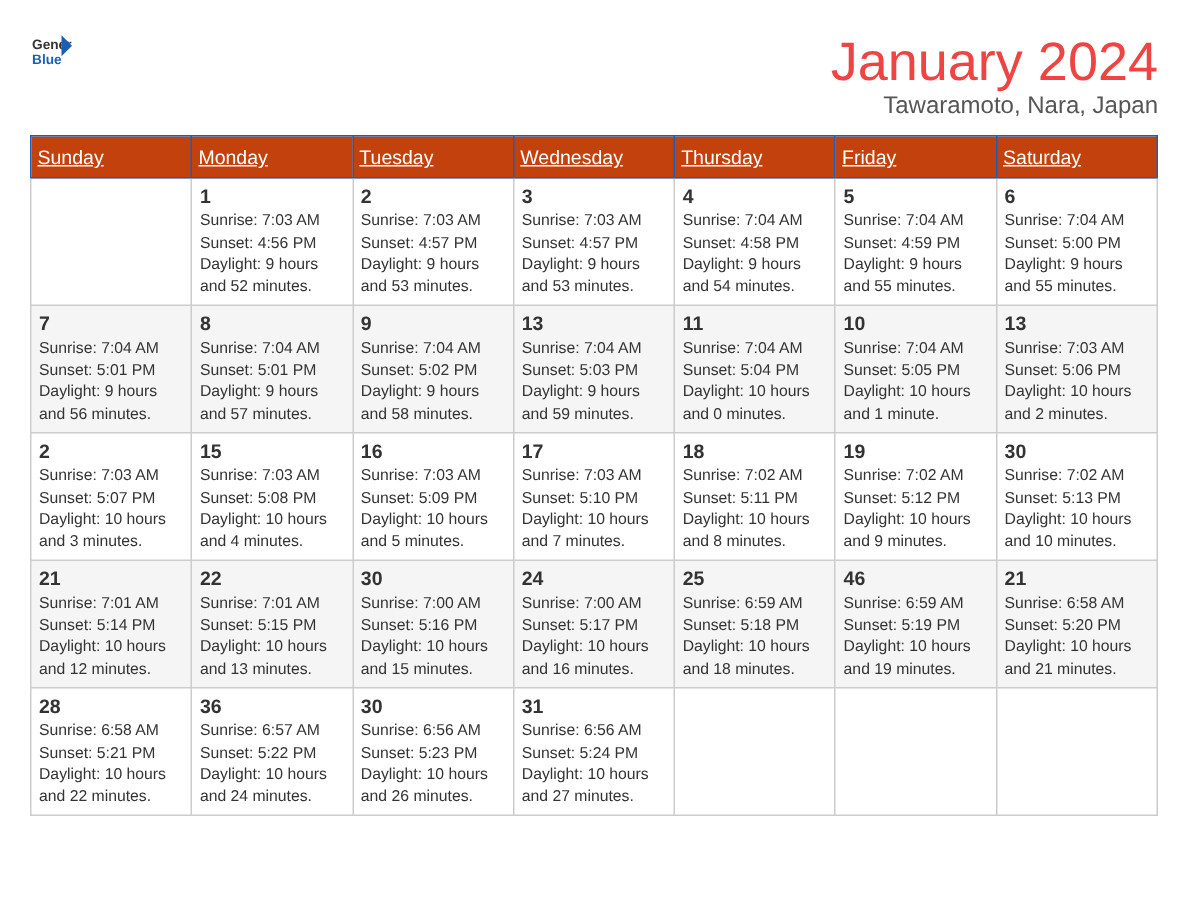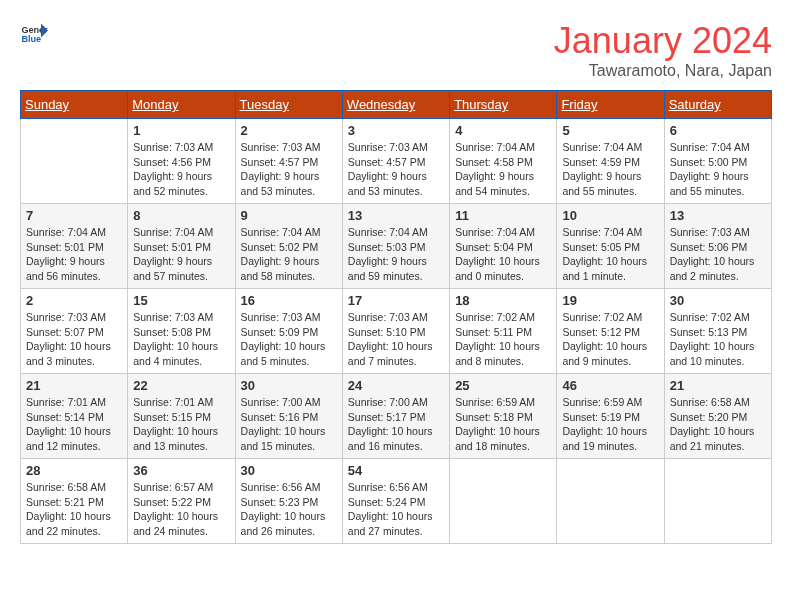--- a/index.html
+++ b/index.html
@@ -238,21 +238,21 @@
         </td>
         <td>
           <span class="day-number">36</span>
           <div class="day-info">Sunrise: 6:57 AM<br>Sunset: 5:22 PM<br>Daylight: 10 hours and 24 minutes.</div>
         </td>
         <td>
           <span class="day-number">30</span>
           <div class="day-info">Sunrise: 6:56 AM<br>Sunset: 5:23 PM<br>Daylight: 10 hours and 26 minutes.</div>
         </td>
         <td>
-          <span class="day-number">54</span>
+          <span class="day-number">31</span>
           <div class="day-info">Sunrise: 6:56 AM<br>Sunset: 5:24 PM<br>Daylight: 10 hours and 27 minutes.</div>
         </td>
         <td class="empty-cell"></td>
         <td class="empty-cell"></td>
         <td class="empty-cell"></td>
       </tr>
     </tbody>
 </table>
 
 </body></html>

